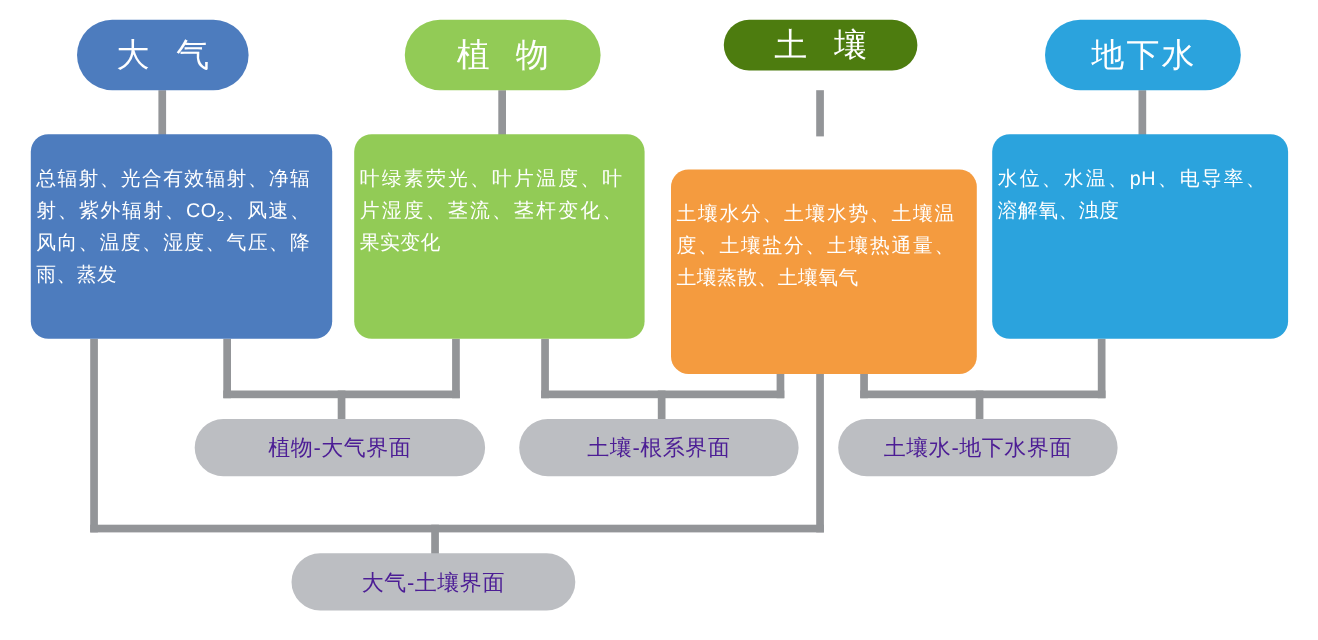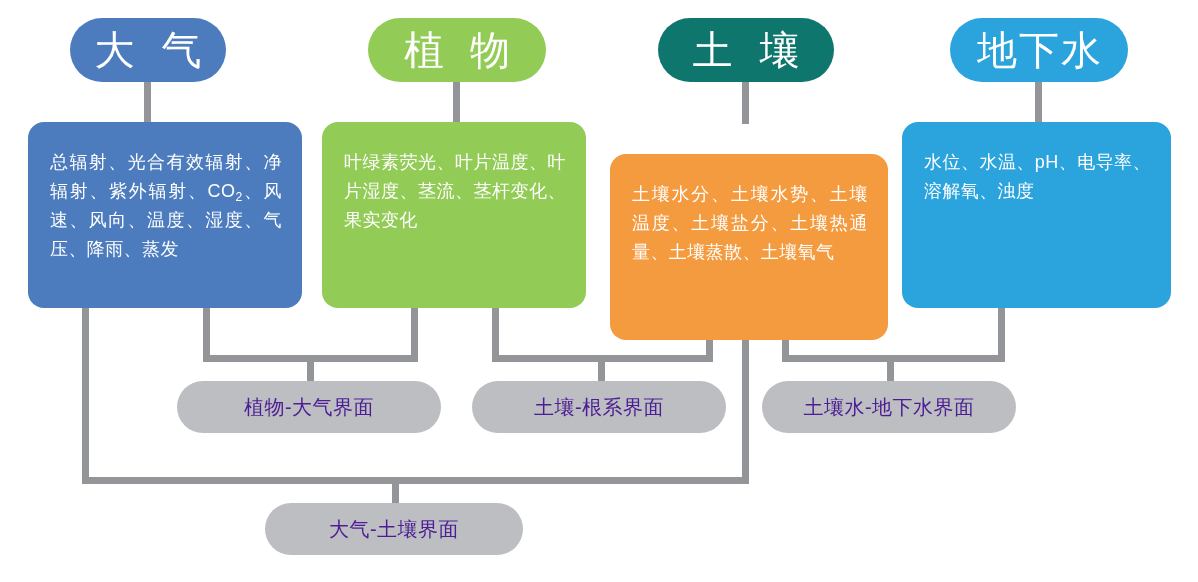--- a/index.html
+++ b/index.html
@@ -14,35 +14,35 @@
   .conn{position:absolute;background:#939598;}
   .conn-v{width:7px;}
   .conn-h{height:7px;}
 
   
   .pill{
     position:absolute;
     border-radius:32px;
     display:flex;align-items:center;justify-content:center;
     color:#ffffff;
-    font-size:40px;
+    font-size:30px;
     letter-spacing:8px;
     text-indent:8px;
     font-weight:400;
     box-sizing:border-box;
     text-align:center;
   }
 
   
   .catbox{
     position:absolute;
     border-radius:16px;
     color:#ffffff;
     box-sizing:border-box;
-    padding:26px 20px 18px 22px;
+    padding:26px 20px 18px 5px;
     font-size:18px;
     line-height:1.62;
     letter-spacing:0.4px;
     text-align:justify;
     text-align-last:left;
     font-weight:400;
   }
   .catbox .txt{display:block;}
   .catbox sub{font-size:0.68em;vertical-align:baseline;position:relative;top:4px;}
 
@@ -87,21 +87,21 @@
   <div class="conn conn-v" style="left:742px;top:308px;height:176px;"></div>
   <div class="conn conn-h" style="left:82px;top:477px;width:667px;"></div>
   <div class="conn conn-v" style="left:392px;top:477px;height:28px;"></div>
 
   <div class="pill" style="left:70px;top:18px;width:156px;height:64px;background:#4d7cbe;">
     <span>大 气</span>
   </div>
   <div class="pill" style="left:368px;top:18px;width:178px;height:64px;background:#92cb56;font-family:Liberation Serif, serif;">
     <span>植 物</span>
   </div>
-  <div class="pill" style="left:658px;top:18px;width:176px;height:64px;background:#0f766e;">
+  <div class="pill" style="left:658px;top:18px;width:176px;height:46px;background:#4d7c0f;">
     <span>土 壤</span>
   </div>
   <div class="pill" style="left:950px;top:18px;width:178px;height:64px;background:#2ba3dd;letter-spacing:2px;text-indent:2px;">
     <span>地下水</span>
   </div>
 
   <div class="catbox" style="left:28px;top:122px;width:274px;height:186px;background:#4d7cbe;">
     <span class="txt"><span>总辐射、光合有效辐射、净辐射、紫外辐射、CO</span><sub>2</sub><span>、风速、风向、温度、湿度、气压、降雨、蒸发</span></span>
   </div>
 

